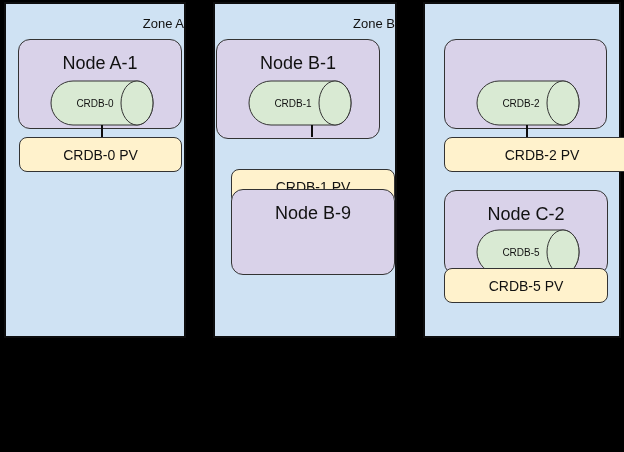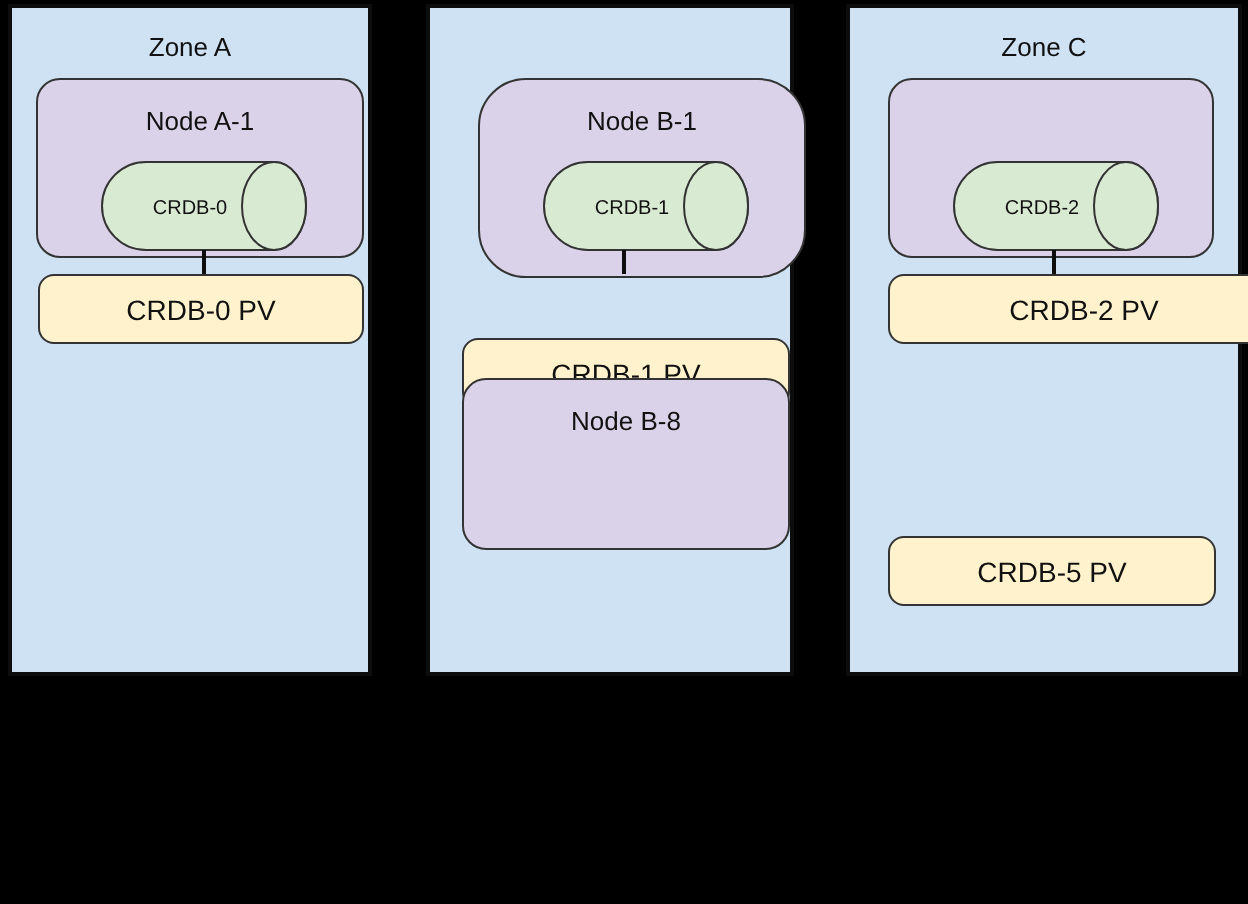--- a/index.html
+++ b/index.html
@@ -13,36 +13,36 @@
   }
   .zone {
     position: absolute;
     background: var(--zone-fill, #cfe2f3);
     border: 2px solid var(--border-dark, #0d0d0d);
     box-sizing: border-box;
   }
   .zone-title {
     position: absolute;
     top: 12px; left: 0; right: 0;
-    text-align: center;
+    text-align: right;
     font-size: 13px;
     color: #111;
   }
   .node {
     position: absolute;
     background: var(--node-fill, #d9d2e9);
     border: 1px solid var(--border-soft, #333);
     border-radius: 12px;
     box-sizing: border-box;
   }
   .node-title {
     position: absolute;
     top: 13px; left: 0; right: 0;
     text-align: center;
-    font-size: 13px;
+    font-size: 18px;
     color: #111;
   }
   .cyl { position: absolute; overflow: visible; }
   .cyl .shape {
     fill: var(--db-fill, #d9ead3);
     stroke: var(--border-soft, #333);
     stroke-width: 1;
   }
   .cyl text {
     font-family: "Liberation Sans", sans-serif;
@@ -86,58 +86,66 @@
     </div>
 
     <div class="connector" style="left:95px; top:121px; height:12px;"></div>
 
     <div class="pv" style="left:13px; top:133px; width:163px; height:35px;">
       <span>CRDB-0 PV</span>
     </div>
   </div>
 
   <div class="zone" style="left:213px; top:2px; width:184px; height:336px;">
+    <div class="zone-title">Zone B</div>
 
-    <div class="node" style="left:24px; top:35px; width:164px; height:100px;border-radius:24px;">
+    <div class="node" style="left:1px; top:35px; width:164px; height:100px;">
       <div class="node-title">Node B-1</div>
       <svg class="cyl" style="left:31px; top:40px;" width="104" height="46" viewBox="0 0 104 46">
         <path class="shape" d="M23,1 A22,22 0 0 0 23,45 L87,45 A16,22 0 0 0 87,1 Z"></path>
         <ellipse class="shape" cx="87" cy="23" rx="16" ry="22"></ellipse>
         <text x="45" y="27">CRDB-1</text>
       </svg>
     </div>
 
     <div class="connector" style="left:96px; top:121px; height:12px;"></div>
 
     <div class="pv" style="left:16px; top:133px; width:164px; height:35px;margin-top:32px;">
       <span>CRDB-1 PV</span>
     </div>
 
     <div class="node" style="left:16px; top:185px; width:164px; height:86px;">
-      <div class="node-title">Node B-8</div>
+      <div class="node-title">Node B-9</div>
     </div>
   </div>
 
   <div class="zone" style="left:423px; top:2px; width:198px; height:336px;">
-    <div class="zone-title">Zone C</div>
 
     <div class="node" style="left:19px; top:35px; width:163px; height:90px;">
       <svg class="cyl" style="left:31px; top:40px;" width="104" height="46" viewBox="0 0 104 46">
         <path class="shape" d="M23,1 A22,22 0 0 0 23,45 L87,45 A16,22 0 0 0 87,1 Z"></path>
         <ellipse class="shape" cx="87" cy="23" rx="16" ry="22"></ellipse>
         <text x="45" y="27">CRDB-2</text>
       </svg>
     </div>
 
     <div class="connector" style="left:101px; top:121px; height:12px;"></div>
 
     <div class="pv" style="left:19px; top:133px; width:196px; height:35px;">
       <span>CRDB-2 PV</span>
     </div>
 
+    <div class="node" style="left:19px; top:186px; width:164px; height:85px;">
+      <div class="node-title">Node C-2</div>
+      <svg class="cyl" style="left:31px; top:38px;" width="104" height="46" viewBox="0 0 104 46">
+        <path class="shape" d="M23,1 A22,22 0 0 0 23,45 L87,45 A16,22 0 0 0 87,1 Z"></path>
+        <ellipse class="shape" cx="87" cy="23" rx="16" ry="22"></ellipse>
+        <text x="45" y="27">CRDB-5</text>
+      </svg>
+    </div>
 
     <div class="connector" style="left:101px; top:269px; height:13px;"></div>
 
     <div class="pv" style="left:19px; top:264px; width:164px; height:35px;">
       <span>CRDB-5 PV</span>
     </div>
   </div>
 
 </div>
 

